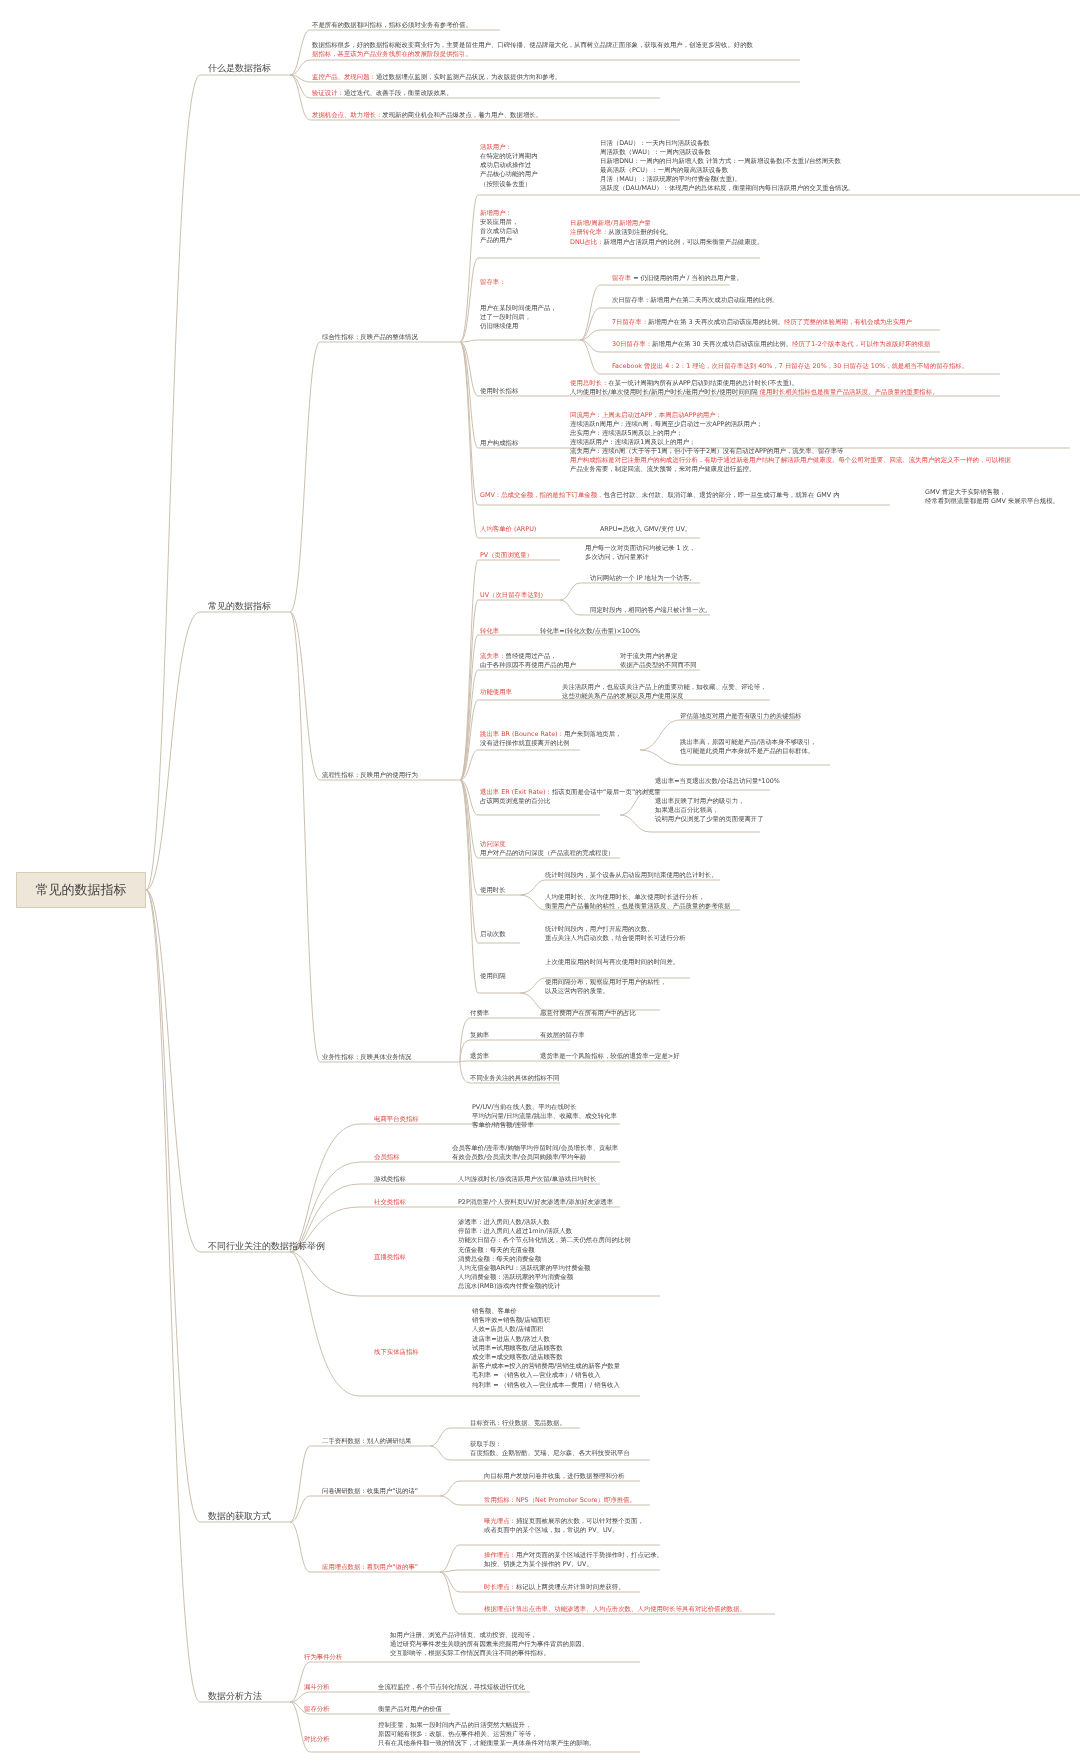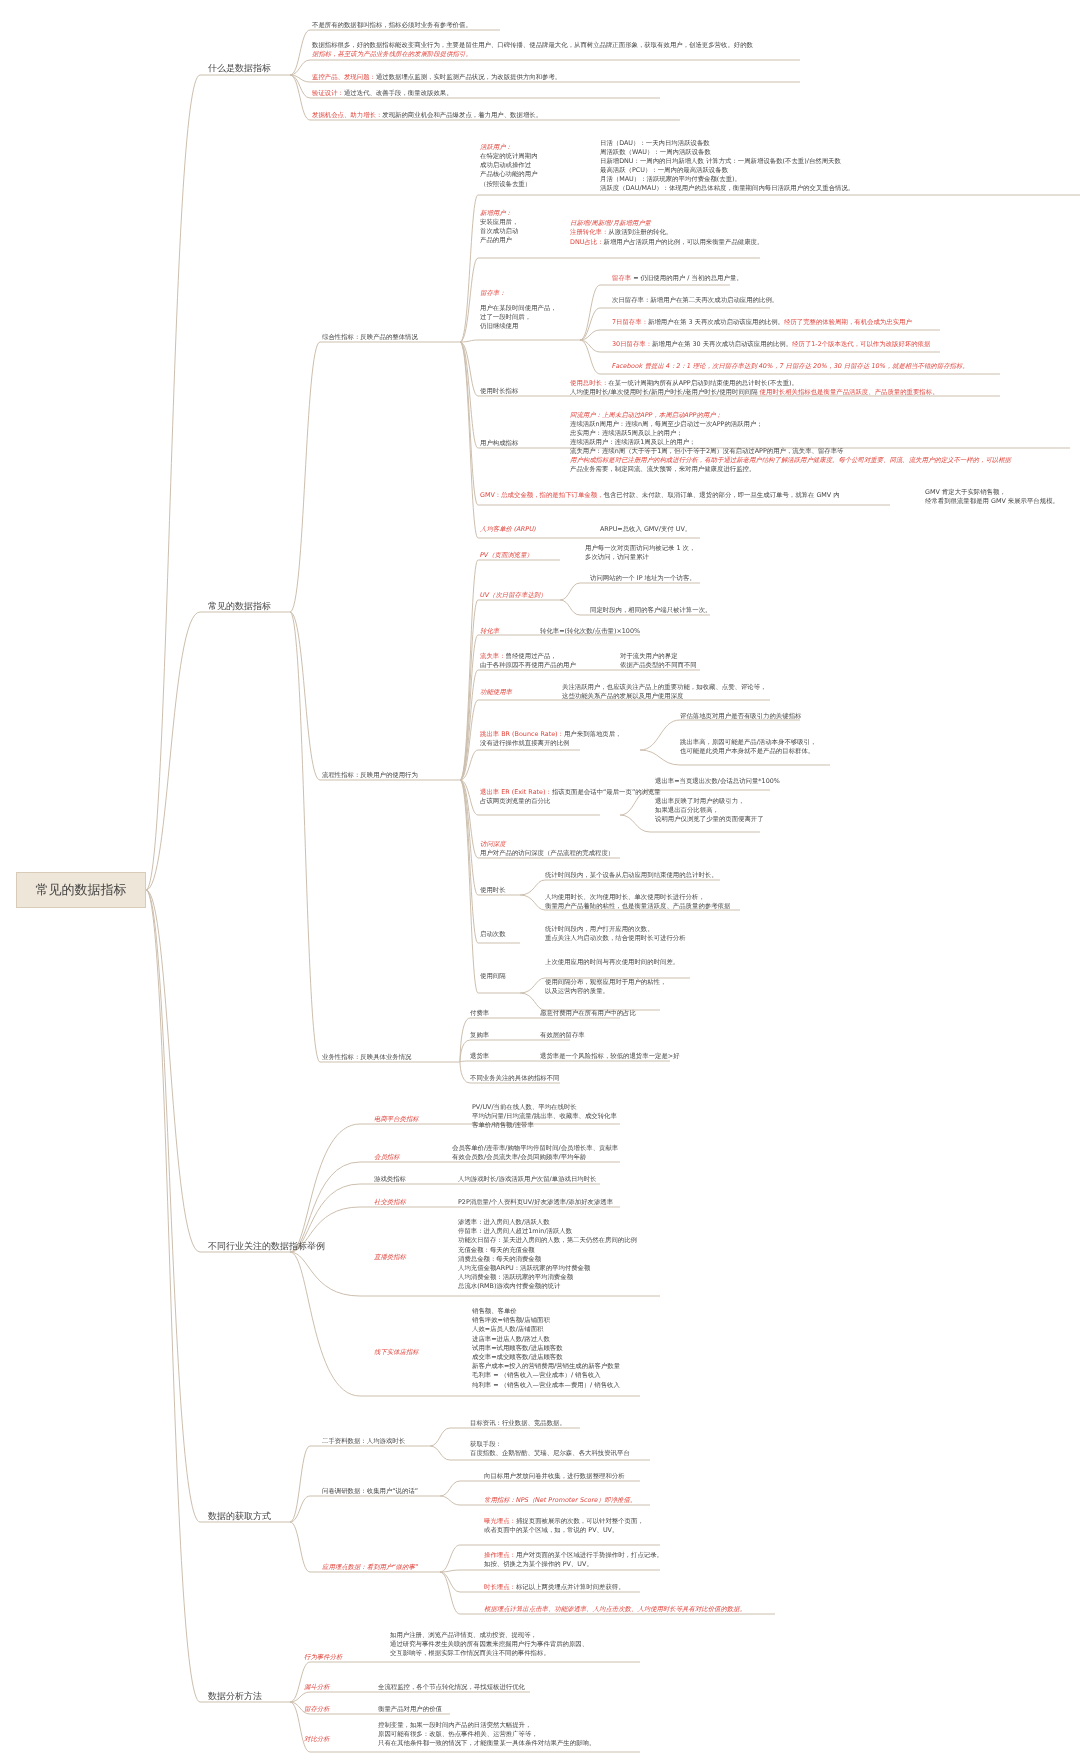--- a/index.html
+++ b/index.html
@@ -1,19 +1,19 @@
 <!DOCTYPE html>
 <html><head>
 <meta charset="utf-8">
 <style>
   html,body{margin:0;padding:0;background:#fff;}
   body{width:1080px;height:1764px;position:relative;overflow:hidden;font-family:"DejaVu Sans","Liberation Sans",sans-serif;color:#444;}
   #lines{position:absolute;left:0;top:0;width:1080px;height:1764px;pointer-events:none;}
   .n{position:absolute;font-size:6.4px;line-height:9.2px;white-space:pre;color:#444;}
-  .n.red{color:#e0443c;font-style:italic;}
+  .n.red{color:#e0443c;}
   .n.l1{font-size:9px;line-height:12px;color:#444;}
   .n .r{color:#e0443c;margin-top:16px;}
   .root{position:absolute;left:16px;top:872px;width:130px;height:36px;background:#efe6da;border:1px solid #d8cbb8;box-sizing:border-box;display:flex;align-items:center;justify-content:center;font-size:13px;color:#444;}
 </style>
 </head>
 <body>
 
 <svg id="lines" viewBox="0 0 1080 1764" fill="none" stroke="#cdbfae" stroke-width="1">
 
   <path d="M146 890 C170 890,170 75,200 75 L290 75"></path>
@@ -135,21 +135,21 @@
 <div class="n" style="left:600px;top:184px">活跃度（DAU/MAU）：体现用户的总体粘度，衡量期间内每日活跃用户的交叉重合情况。</div>
 
 <div class="n red" style="left:480px;top:209px">新增用户：</div>
 <div class="n" style="left:480px;top:218px">安装应用后，
 首次成功启动
 产品的用户</div>
 <div class="n red" style="left:570px;top:219px">日新增/周新增/月新增用户量</div>
 <div class="n" style="left:570px;top:228px"><span class="r">注册转化率：</span><span>从激活到注册的转化。</span></div>
 <div class="n" style="left:570px;top:238px"><span class="r">DNU占比：</span><span>新增用户占活跃用户的比例，可以用来衡量产品健康度。</span></div>
 
-<div class="n red" style="left:480px;top:289px">留存率：</div>
+<div class="n red" style="left:480px;top:278px">留存率：</div>
 <div class="n" style="left:480px;top:304px">用户在某段时间使用产品，
 过了一段时间后，
 仍旧继续使用</div>
 <div class="n" style="left:612px;top:274px"><span class="r">留存率</span><span> = 仍旧使用的用户 / 当初的总用户量。</span></div>
 <div class="n" style="left:612px;top:296px"><span>次日留存率：新增用户在第二天再次成功启动应用的比例。</span></div>
 <div class="n" style="left:612px;top:318px"><span class="r">7日留存率：</span><span>新增用户在第 3 天再次成功启动该应用的比例。</span><span class="r">经历了完整的体验周期，有机会成为忠实用户</span></div>
 <div class="n" style="left:612px;top:340px"><span class="r">30日留存率：</span><span>新增用户在第 30 天再次成功启动该应用的比例。</span><span class="r">经历了1-2个版本迭代，可以作为改版好坏的依据</span></div>
 <div class="n red" style="left:612px;top:362px">Facebook 曾提出 4：2：1 理论，次日留存率达到 40%，7 日留存达 20%，30 日留存达 10%，就是相当不错的留存指标。</div>
 
 <div class="n" style="left:480px;top:387px">使用时长指标</div>
@@ -227,38 +227,38 @@
 <div class="n red" style="left:374px;top:1153px">会员指标</div>
 <div class="n" style="left:452px;top:1144px">会员客单价/连带率/购物平均停留时间/会员增长率、贡献率
 有效会员数/会员流失率/会员回购频率/平均年龄</div>
 <div class="n" style="left:374px;top:1175px">游戏类指标</div>
 <div class="n" style="left:458px;top:1175px">人均游戏时长/游戏活跃用户次留/单游戏日均时长</div>
 <div class="n red" style="left:374px;top:1198px">社交类指标</div>
 <div class="n" style="left:458px;top:1198px">P2P消息量/个人资料页UV/好友渗透率/添加好友渗透率</div>
 <div class="n red" style="left:374px;top:1253px">直播类指标</div>
 <div class="n" style="left:458px;top:1218px">渗透率：进入房间人数/活跃人数
 停留率：进入房间人超过1min/活跃人数
-功能次日留存：某天进入房间的人数，第二天仍然在房间的比例
+功能次日留存：各个节点转化情况，第二天仍然在房间的比例
 充值金额：每天的充值金额
 消费总金额：每天的消费金额
 人均充值金额ARPU：活跃玩家的平均付费金额
 人均消费金额：活跃玩家的平均消费金额
 总流水(RMB)游戏内付费金额的统计</div>
 <div class="n red" style="left:374px;top:1348px">线下实体店指标</div>
 <div class="n" style="left:472px;top:1307px">销售额、客单价
 销售坪效=销售额/店铺面积
 人效=店员人数/店铺面积
 进店率=进店人数/路过人数
 试用率=试用顾客数/进店顾客数
 成交率=成交顾客数/进店顾客数
 新客户成本=投入的营销费用/营销生成的新客户数量
 毛利率 = （销售收入—营业成本）/ 销售收入
 纯利率 = （销售收入—营业成本—费用）/ 销售收入</div>
 
-<div class="n" style="left:322px;top:1437px">二手资料数据：人均游戏时长</div>
+<div class="n" style="left:322px;top:1437px">二手资料数据：别人的调研结果</div>
 <div class="n" style="left:470px;top:1419px">目标资讯：行业数据、竞品数据。</div>
 <div class="n" style="left:470px;top:1440px">获取手段：
 百度指数、企鹅智酷、艾瑞、尼尔森、各大科技资讯平台</div>
 <div class="n" style="left:322px;top:1487px">问卷调研数据：收集用户“说的话”</div>
 <div class="n" style="left:484px;top:1472px">向目标用户发放问卷并收集，进行数据整理和分析</div>
 <div class="n red" style="left:484px;top:1496px">常用指标：NPS（Net Promoter Score）即净推值。</div>
 <div class="n red" style="left:322px;top:1563px">应用埋点数据：看到用户“做的事”</div>
 <div class="n" style="left:484px;top:1517px"><span class="r">曝光埋点：</span><span>捕捉页面被展示的次数，可以针对整个页面，
 或者页面中的某个区域，如，常说的 PV、UV。</span></div>
 <div class="n" style="left:484px;top:1551px"><span class="r">操作埋点：</span><span>用户对页面的某个区域进行手势操作时，打点记录。

